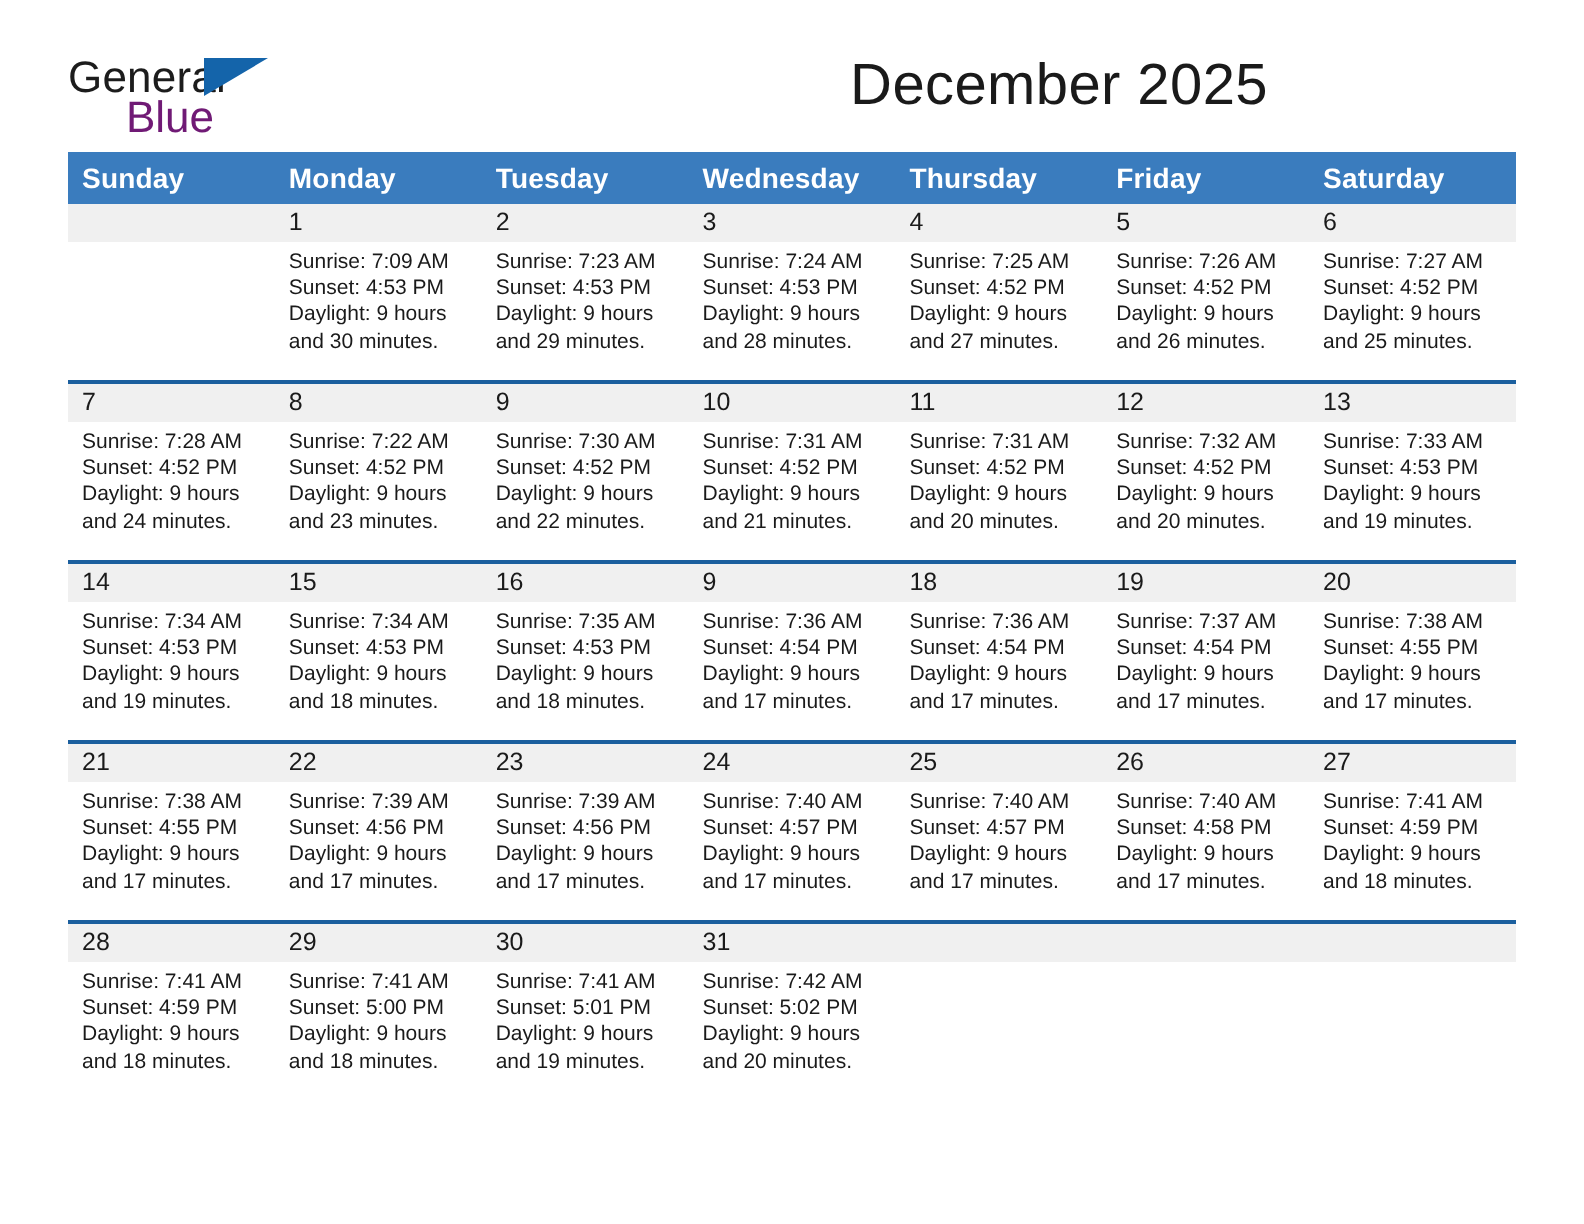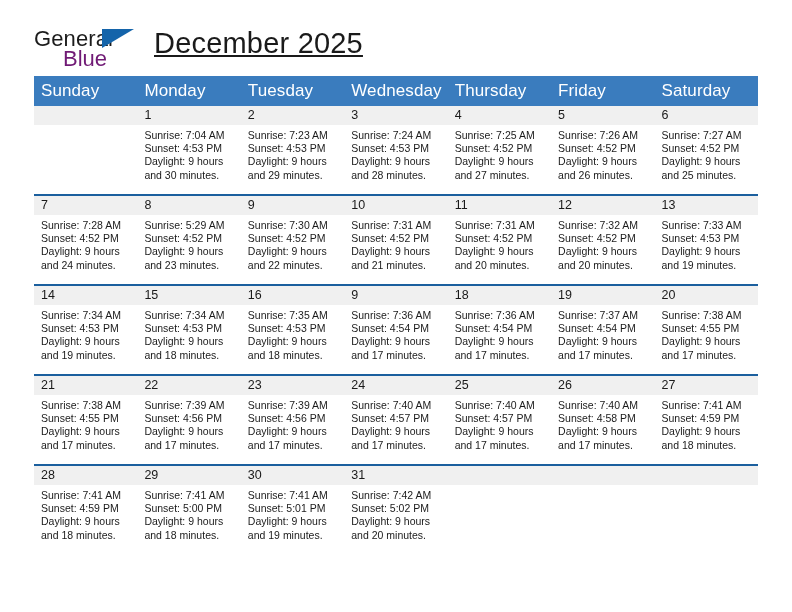--- a/index.html
+++ b/index.html
@@ -57,22 +57,22 @@
   }
   .logo-blue {
     position: absolute;
     left: 29px;
     top: 20px;
     font-size: 22px;
     color: #701a75;
     font-family: "Liberation Sans", sans-serif;
   }
   .titles {
+    text-align: right;
     flex: 1 1 auto;
-    text-decoration: underline;
   }
   .cal-title {
     font-size: 29px;
     font-weight: normal;
     color: #1a1a1a;
     line-height: 34px;
     margin: 0;
     letter-spacing: .2px;
   }
   .cal-subtitle {
@@ -86,22 +86,22 @@
   
   .cal {
     width: 724px;
     border-collapse: collapse;
     table-layout: fixed;
     margin-top: 4px;
   }
   .cal th {
     background: #3a7cbe;
     color: #ffffff;
-    font-size: 17px;
-    font-weight: normal;
+    font-size: 14px;
+    font-weight: bold;
     text-align: left;
     padding: 5px 0 5px 7px;
     height: 20px;
     box-sizing: border-box;
     letter-spacing: .1px;
   }
   .cal td {
     vertical-align: top;
     padding: 0;
     width: 103.4px;
@@ -166,21 +166,21 @@
         </tr>
     </thead>
     <tbody id="weeks-body">
         <tr class="week-first">
           <td>
             <div class="daynum empty"></div>
           </td>
           <td>
             <div class="daynum">1</div>
             <div class="info">
-              <div>Sunrise: 7:04 AM</div>
+              <div>Sunrise: 7:09 AM</div>
               <div>Sunset: 4:53 PM</div>
               <div>Daylight: 9 hours</div>
               <div>and 30 minutes.</div>
             </div>
           </td>
           <td>
             <div class="daynum">2</div>
             <div class="info">
               <div>Sunrise: 7:23 AM</div>
               <div>Sunset: 4:53 PM</div>
@@ -231,21 +231,21 @@
             <div class="info">
               <div>Sunrise: 7:28 AM</div>
               <div>Sunset: 4:52 PM</div>
               <div>Daylight: 9 hours</div>
               <div>and 24 minutes.</div>
             </div>
           </td>
           <td>
             <div class="daynum">8</div>
             <div class="info">
-              <div>Sunrise: 5:29 AM</div>
+              <div>Sunrise: 7:22 AM</div>
               <div>Sunset: 4:52 PM</div>
               <div>Daylight: 9 hours</div>
               <div>and 23 minutes.</div>
             </div>
           </td>
           <td>
             <div class="daynum">9</div>
             <div class="info">
               <div>Sunrise: 7:30 AM</div>
               <div>Sunset: 4:52 PM</div>

